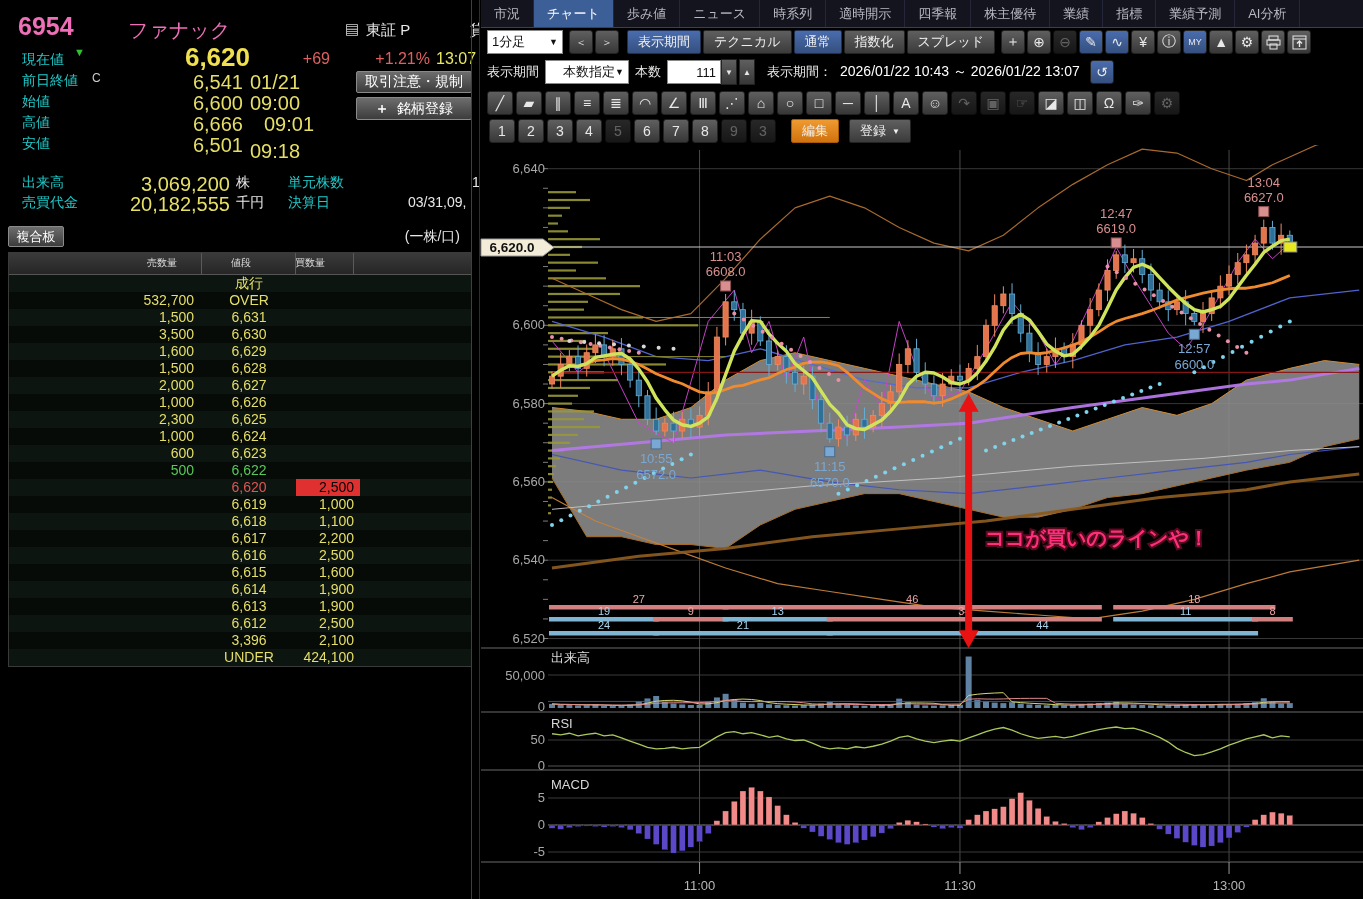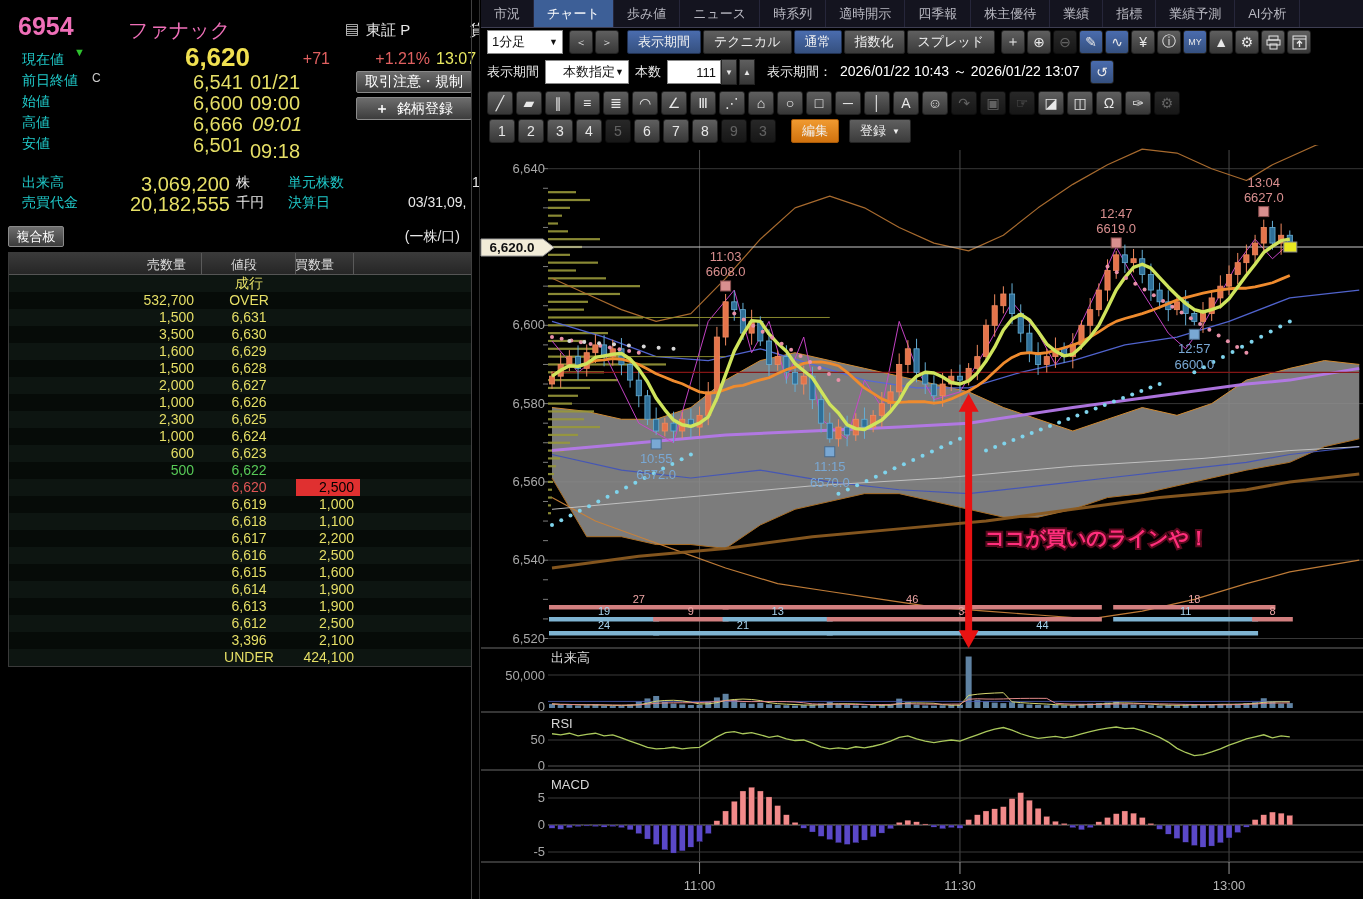--- a/index.html
+++ b/index.html
@@ -14,21 +14,21 @@
   .red{color:#e06060;}
   .wht{color:#e8e8e8;}
   .grn{color:#2fc22f;}
   .lbl14{font-size:14px;}
   .val15{font-size:20px;}
   .gbtn{background:linear-gradient(#6d6d6d,#3c3c3c);border:1px solid #8a8a8a;border-radius:2px;color:#fff;
         display:flex;align-items:center;justify-content:center;font-size:14px;cursor:default;}
   
   #book{position:absolute;left:8px;top:252px;width:462px;border:1px solid #3a3a3a;}
   #bookhead{position:relative;height:21px;background:linear-gradient(#3a3a3a,#262626);border-bottom:1px solid #555;}
-  #bookhead span{position:absolute;top:3px;font-size:13px;color:#ddd;}
+  #bookhead span{position:absolute;top:3px;font-size:10px;color:#ddd;}
   .colsep{position:absolute;top:0;width:1px;height:21px;background:#5a5a5a;}
   .brow{display:flex;height:17px;line-height:17px;font-size:14px;}
   .brow:nth-child(odd){background:#0d1511;}
   .brow:nth-child(even){background:#060b08;}
   .bs{width:185px;text-align:right;padding-right:8px;}
   .bp{width:94px;text-align:center;}
   .bb{width:58px;text-align:right;padding-right:6px;}
   .c-y{color:#e6df66;} .c-g{color:#57c957;} .c-r{color:#e05555;}
   .c-hl{background:#e03030;color:#000;}
   
@@ -56,36 +56,36 @@
   <div id="left">
     <span class="abs pink" style="left:18px;top:12px;font-size:25px;font-weight:bold;">6954</span>
     <span class="abs pink" style="left:128px;top:17px;font-size:20px;">ファナック</span>
     <span class="abs" style="left:345px;top:20px;font-size:15px;color:#cfcfcf;">▤</span>
     <span class="abs wht" style="left:366px;top:21px;font-size:15px;">東証 P</span>
     <span class="abs wht" style="left:470px;top:21px;width:10px;overflow:hidden;font-size:15px;">貸</span>
 
     <span class="abs cyan lbl14" style="left:22px;top:51px;">現在値</span>
     <span class="abs grn" style="left:74px;top:46px;font-size:11px;">▼</span>
     <span class="abs" style="left:120px;top:42px;width:130px;text-align:right;font-size:26px;font-weight:bold;color:#f0e050;">6,620</span>
-    <span class="abs red" style="left:280px;top:50px;width:50px;text-align:right;font-size:16px;">+71</span>
+    <span class="abs red" style="left:280px;top:50px;width:50px;text-align:right;font-size:16px;">+69</span>
     <span class="abs red" style="left:352px;top:50px;width:78px;text-align:right;font-size:16px;">+1.21%</span>
     <span class="abs" style="left:436px;top:50px;font-size:16px;color:#e8e860;">13:07</span>
 
     <span class="abs cyan lbl14" style="left:22px;top:72px;">前日終値</span>
     <span class="abs" style="left:92px;top:71px;font-size:12px;color:#cccccc;">C</span>
     <span class="abs yel val15" style="left:150px;top:71px;width:93px;text-align:right;">6,541</span>
     <span class="abs yel val15" style="left:250px;top:71px;">01/21</span>
 
     <span class="abs cyan lbl14" style="left:22px;top:93px;">始値</span>
     <span class="abs yel val15" style="left:150px;top:92px;width:93px;text-align:right;">6,600</span>
     <span class="abs yel val15" style="left:250px;top:92px;">09:00</span>
 
     <span class="abs cyan lbl14" style="left:22px;top:114px;">高値</span>
     <span class="abs yel val15" style="left:150px;top:113px;width:93px;text-align:right;">6,666</span>
-    <span class="abs yel val15" style="left:252px;top:113px;font-style:italic;">09:01</span>
+    <span class="abs yel val15" style="left:264px;top:113px;">09:01</span>
 
     <span class="abs cyan lbl14" style="left:22px;top:135px;">安値</span>
     <span class="abs yel val15" style="left:150px;top:134px;width:93px;text-align:right;">6,501</span>
     <span class="abs yel val15" style="left:250px;top:140px;">09:18</span>
 
     <div class="abs gbtn" style="left:356px;top:71px;width:114px;height:20px;">
       <span>取引注意・規制</span>
     </div>
     <div class="abs gbtn" style="left:356px;top:97px;width:114px;height:21px;">
       <span style="margin-right:8px;font-weight:bold;">＋</span>

